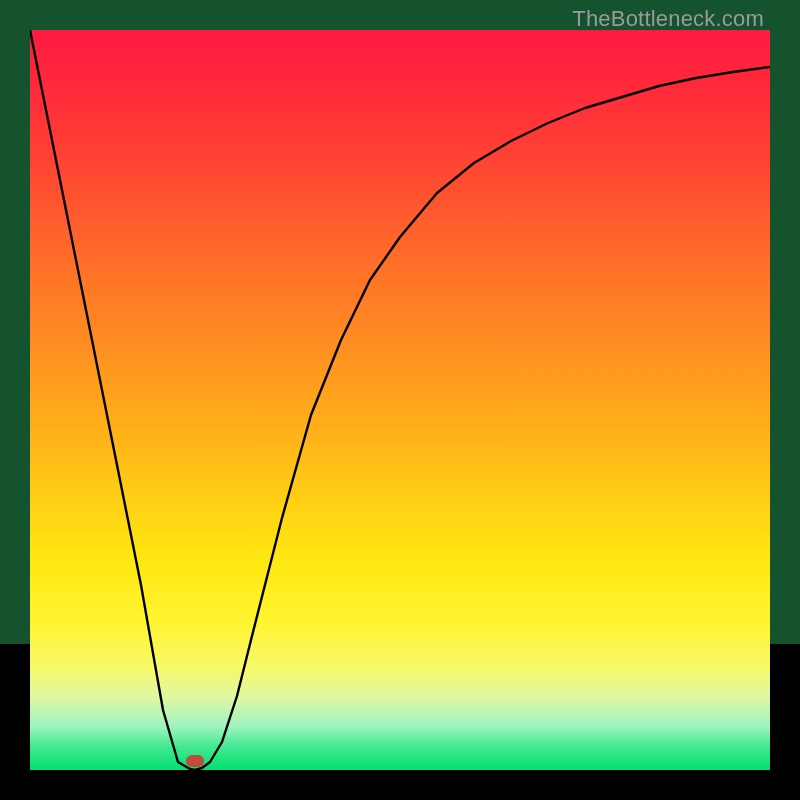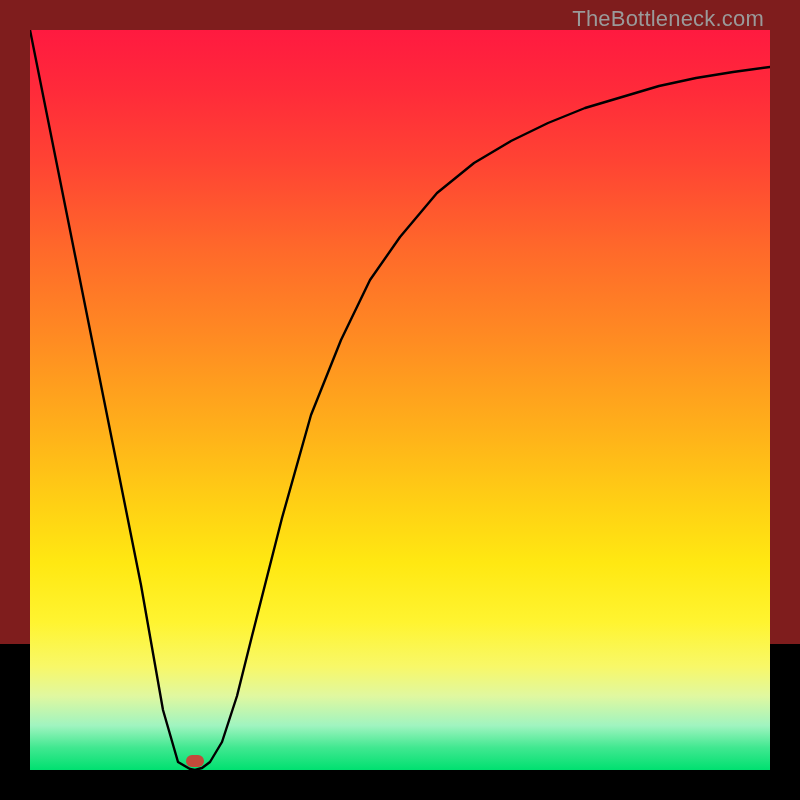--- a/index.html
+++ b/index.html
@@ -9,21 +9,21 @@
     background: #000;
     position: relative;
     font-family: Arial, sans-serif;
   }
   .outer-frame {
     position: absolute;
     top: 0;
     left: 0;
     width: 800px;
     height: 644px;
-    background: #7f1d1d;
+    background: #14532d;
   }
   .plot-area {
     position: absolute;
     top: 30px;
     left: 30px;
     width: 740px;
     height: 740px;
     background: linear-gradient(to bottom,
       #ff1a40 0%,
       #ff2a3a 8%,

